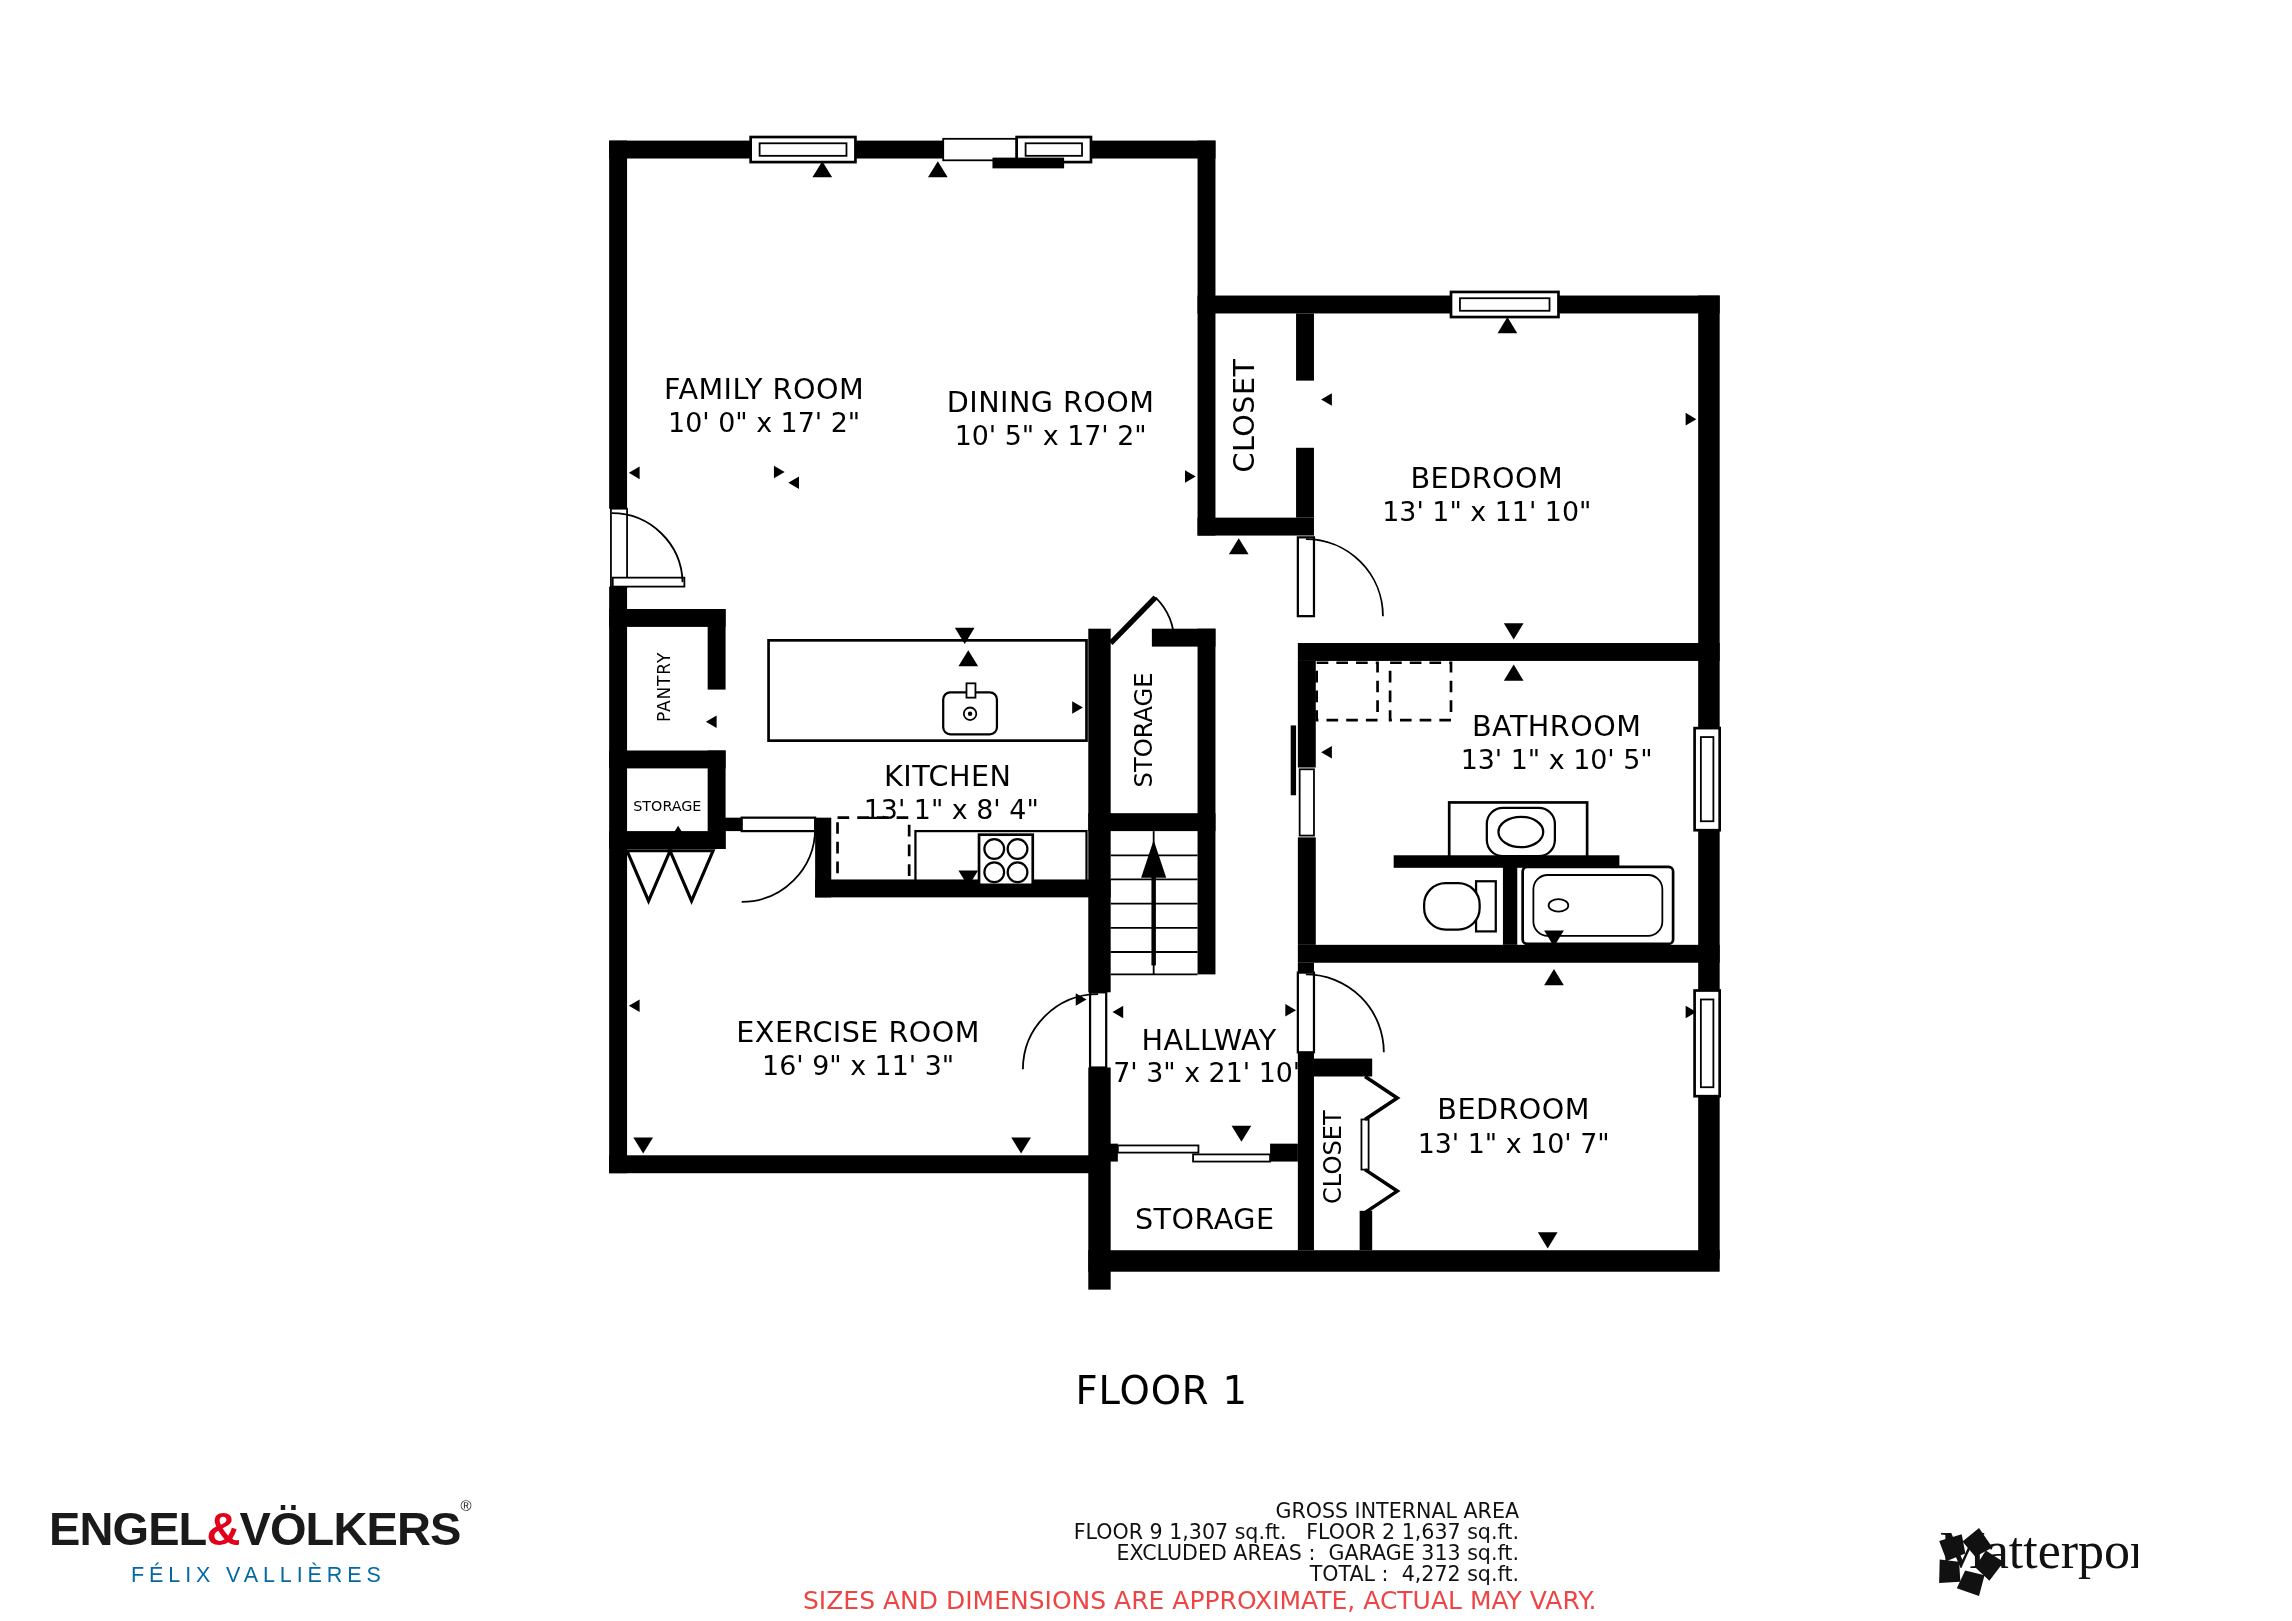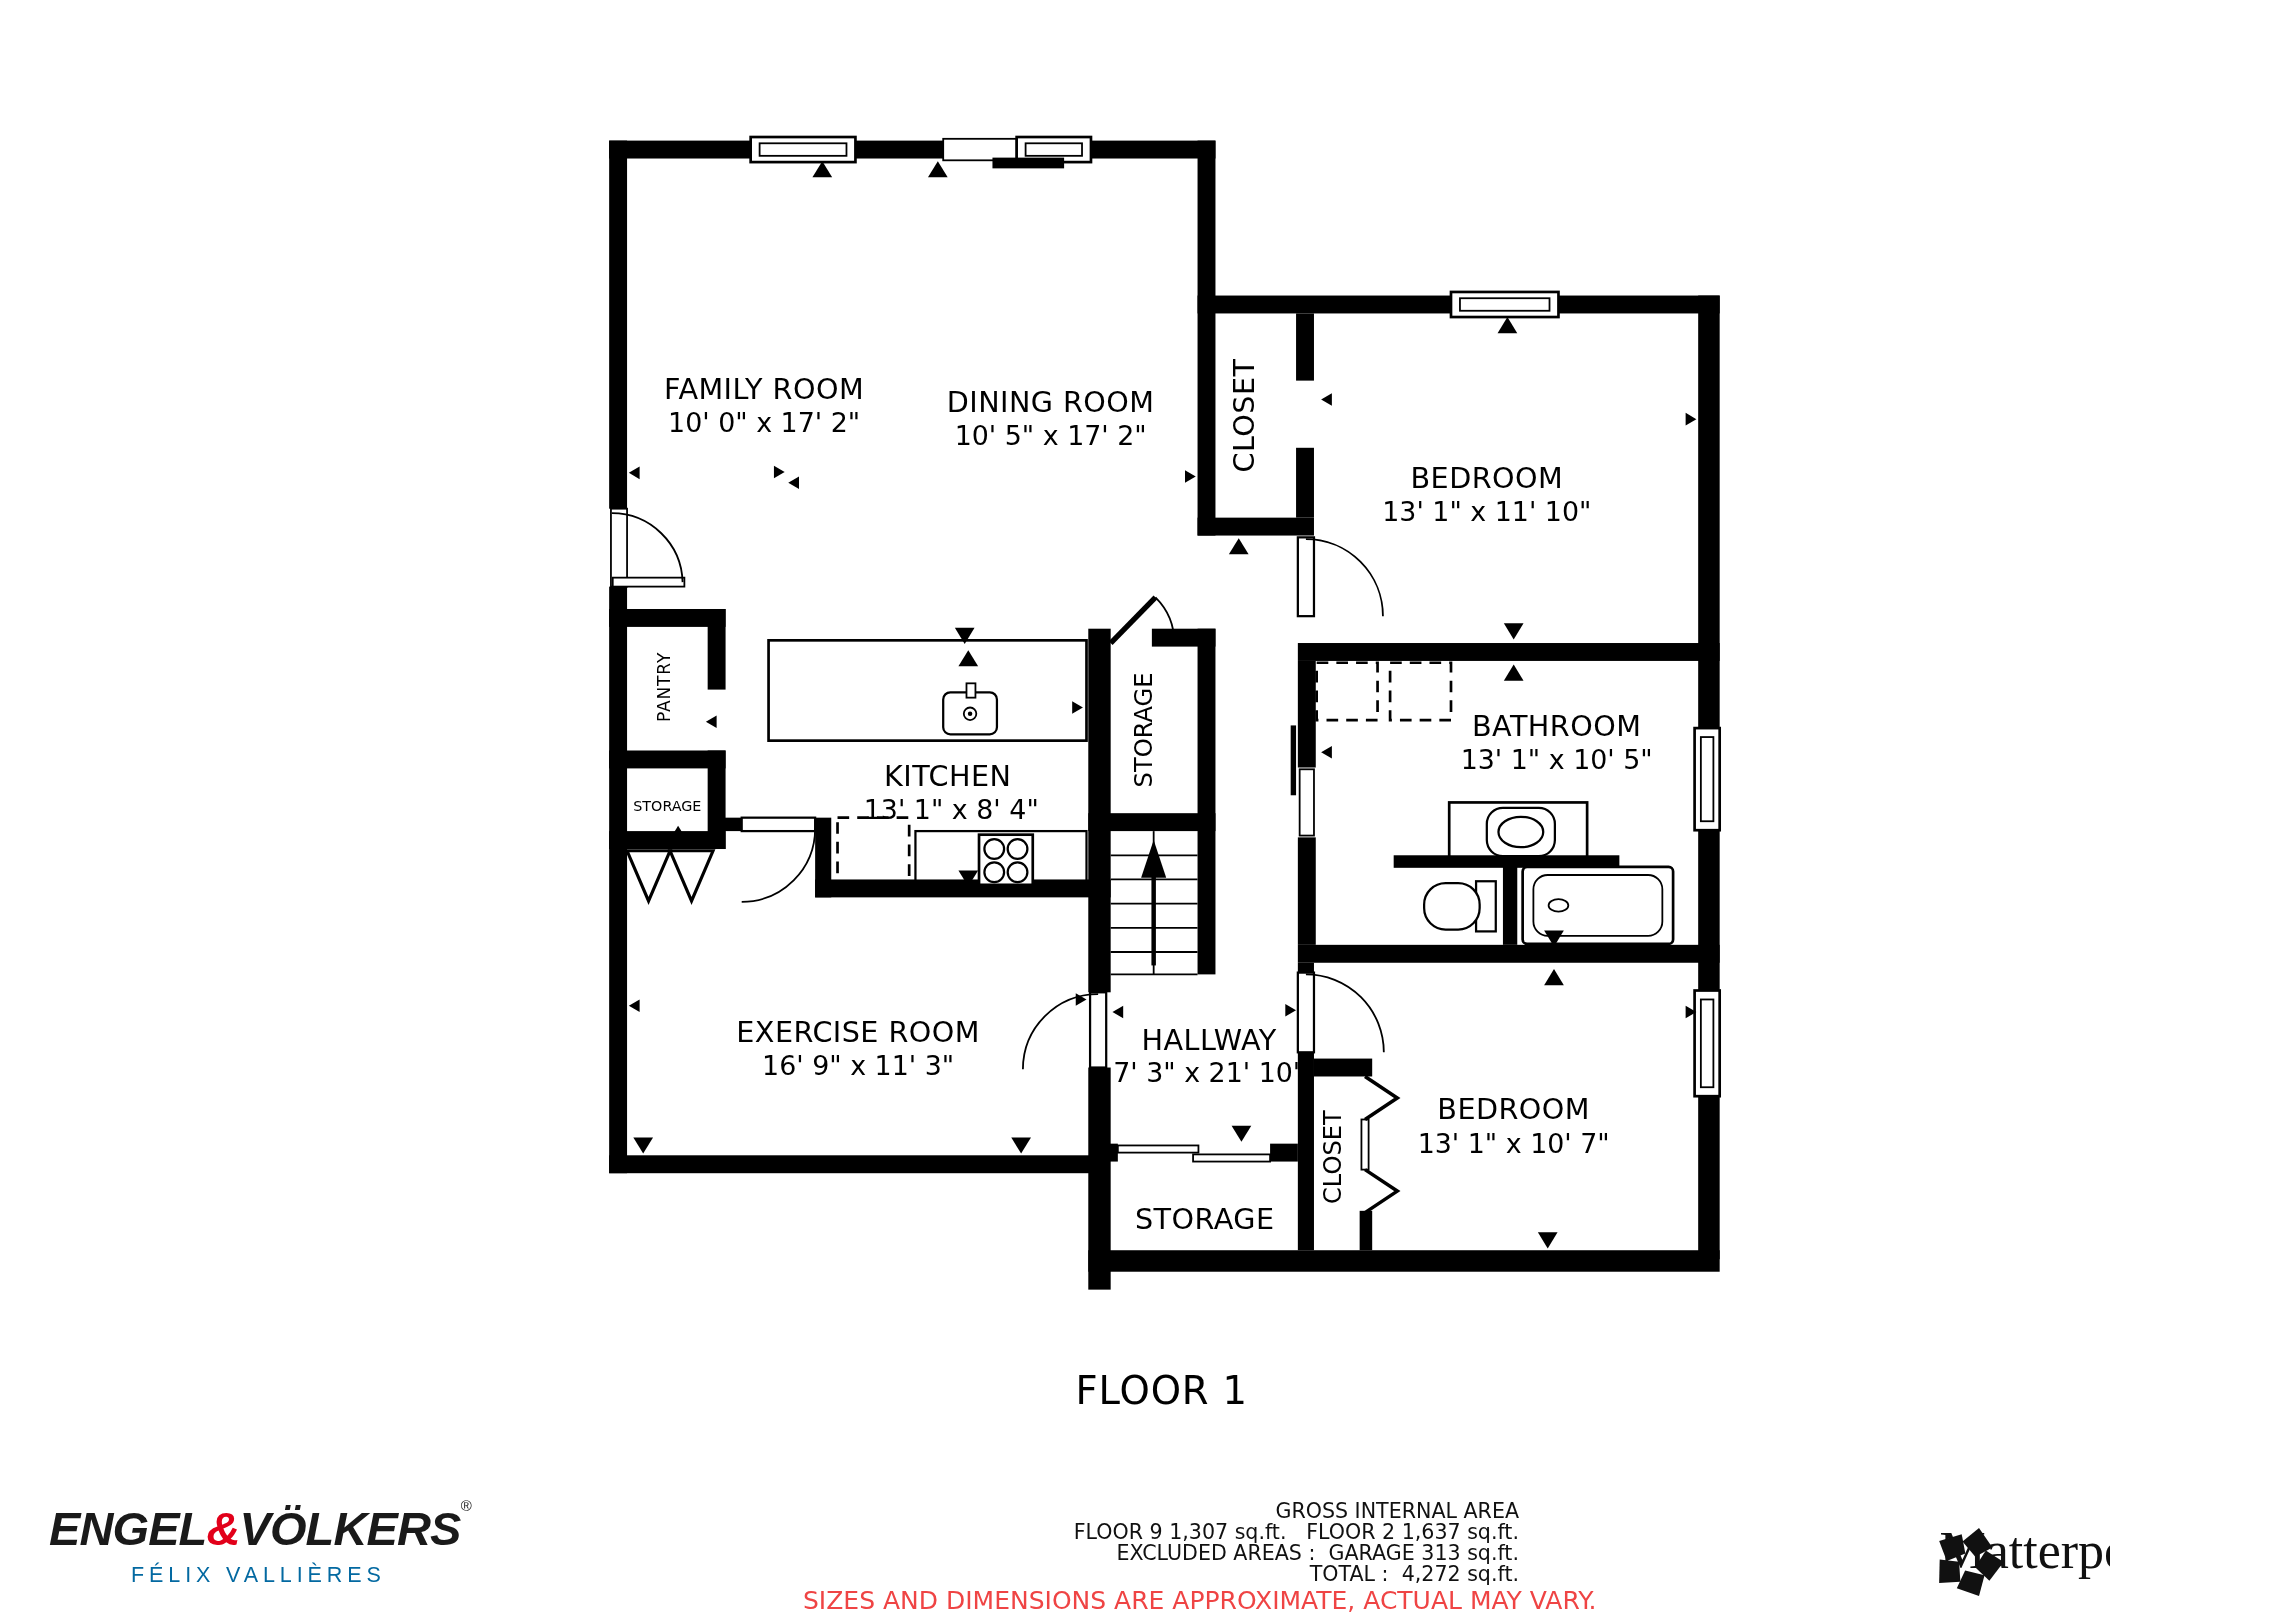--- a/index.html
+++ b/index.html
@@ -1,32 +1,32 @@
 <!DOCTYPE html>
 <html style="font-size:14.3px"><head>
 <meta charset="utf-8">
 <style>
   html,body{margin:0;padding:0;background:#ffffff;}
   #stage{position:relative;width:2110px;height:1621px;background:#fff;overflow:hidden;
-         font-family:"DejaVu Sans","Liberation Sans",sans-serif;}
+         font-family:"DejaVu Sans","Liberation Sans",sans-serif;padding-left:28px;}
   svg{position:absolute;left:0;top:0;}
   svg text{fill:#000;}
   .room-label{font-size:32px;letter-spacing:0.5px;}
   .room-dims{font-size:30px;}
   .room-label-sm{font-size:27px;}
   .room-label-xs{font-size:19px;letter-spacing:1px;}
   .room-label-xxs{font-size:16px;}
   .floor-title{font-size:43px;letter-spacing:1px;}
   .wall{fill:#000;stroke:none;}
   .fx{fill:#fff;stroke:#000;}
   .ln{fill:none;stroke:#000;}
   .mk{fill:#000;stroke:none;}
   
   .ev-logo{position:absolute;left:49px;top:1497px;font-family:"Liberation Sans",sans-serif;
-           font-weight:700;font-size:47px;letter-spacing:-0.9px;color:#1a1a1a;white-space:nowrap;font-style:italic;}
+           font-weight:700;font-size:47px;letter-spacing:-0.9px;color:#1a1a1a;white-space:nowrap;}
   .ev-logo .amp{color:#e2001a;}
   .ev-logo sup{font-size:15px;vertical-align:34px;font-weight:400;letter-spacing:0;}
   .ev-agent{position:absolute;left:131px;top:1563px;font-family:"Liberation Sans",sans-serif;
             font-weight:400;font-size:21.5px;letter-spacing:4.9px;color:#0369a1;white-space:nowrap;}
   .area-block{position:absolute;left:803px;top:1501px;width:716px;text-align:right;
               font-size:20.6px;line-height:21px;color:#111;}
   .area-block div{white-space:pre;}
   .area-disclaimer{margin-top:5px;font-size:25px;color:#ef4444;}
   .mp{position:absolute;left:1927px;top:1521px;display:flex;align-items:center;}
   .mp-word{font-family:"Liberation Serif","DejaVu Serif",serif;font-size:52px;font-weight:500;

